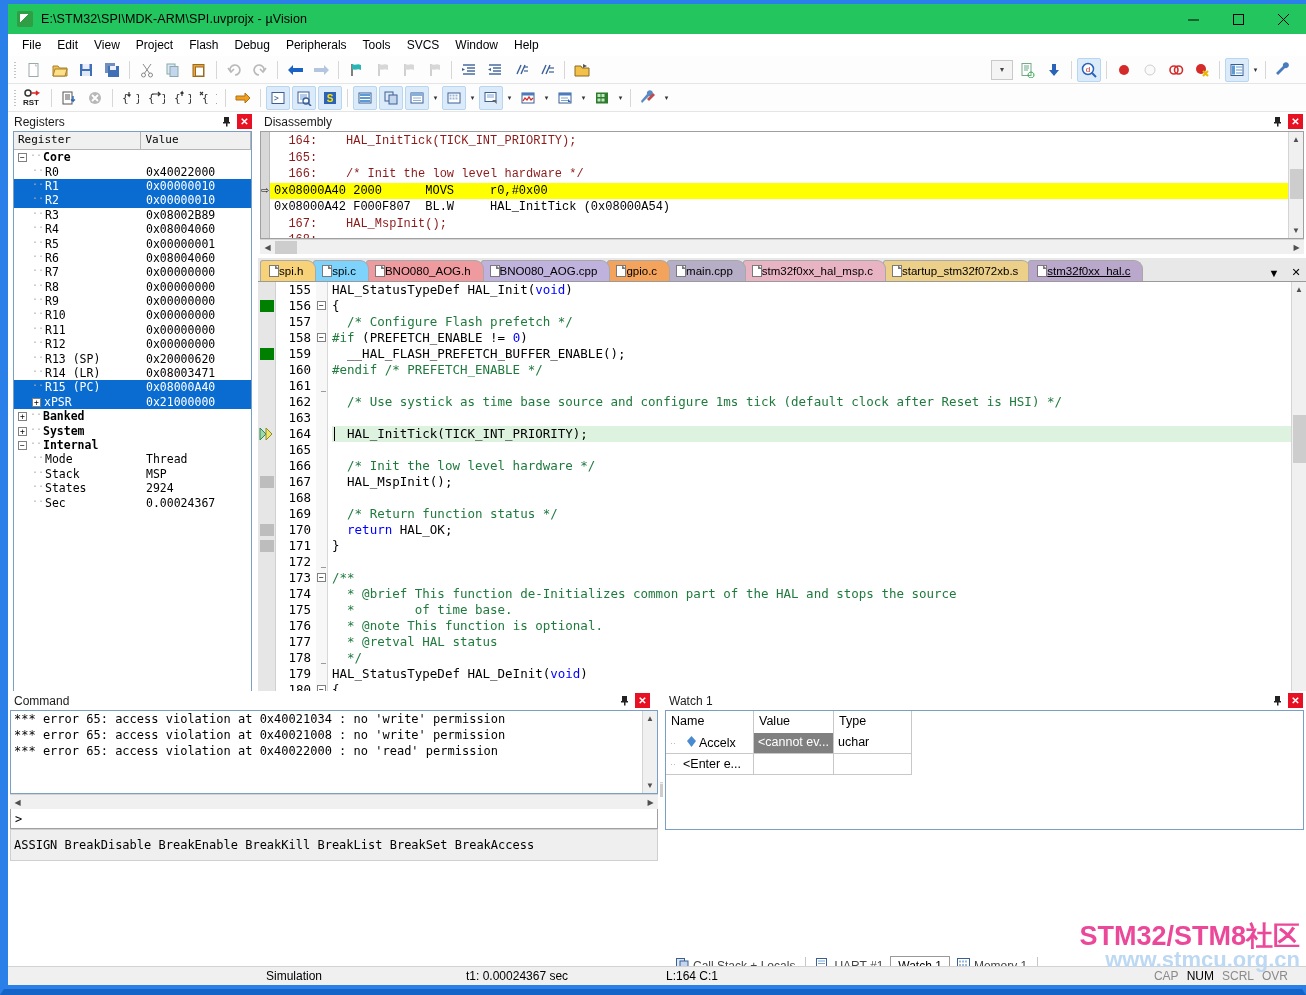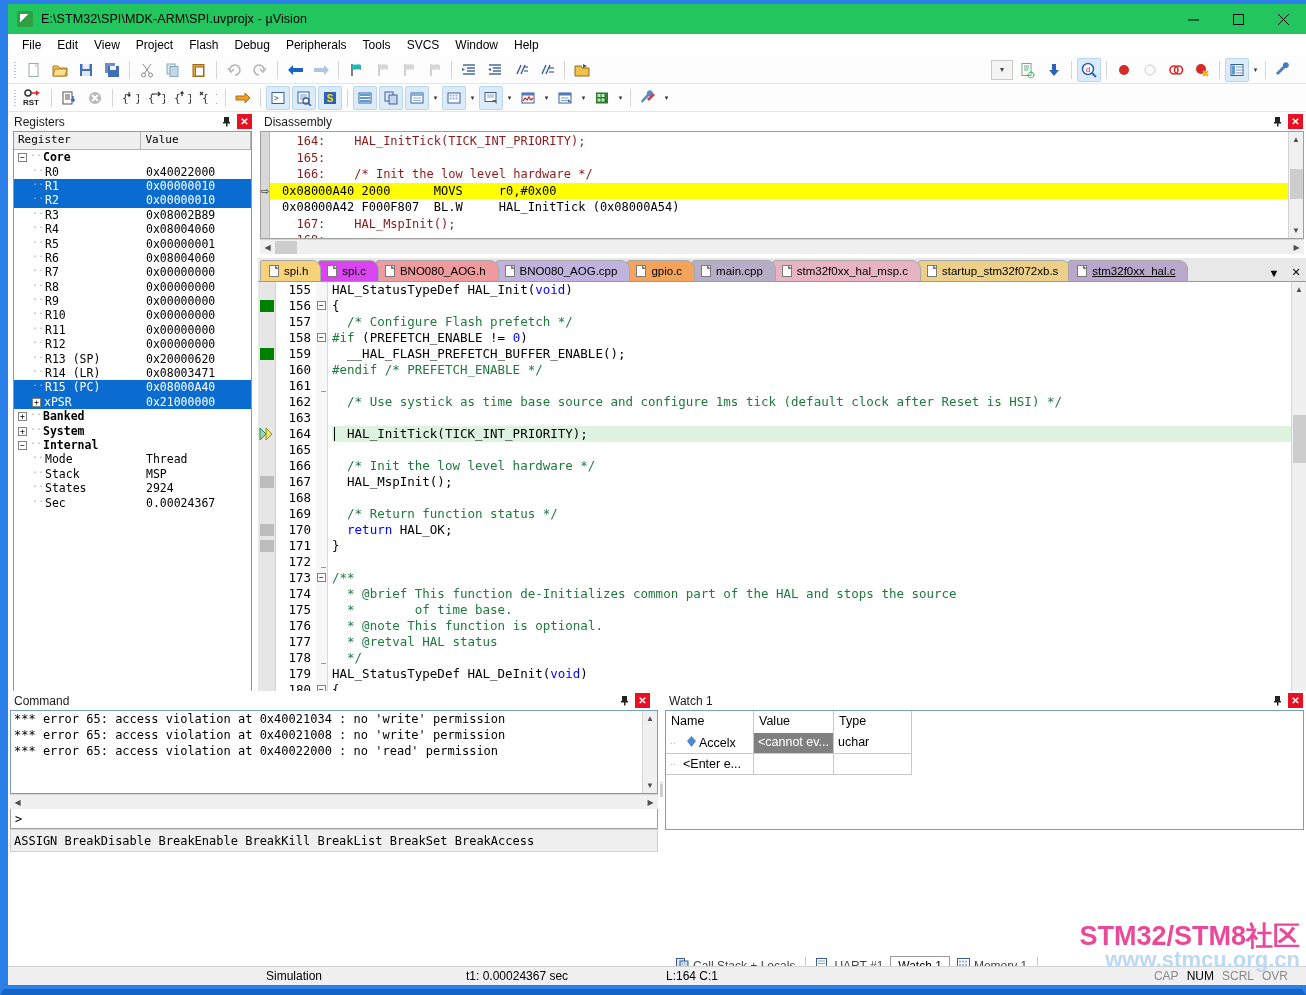--- a/index.html
+++ b/index.html
@@ -145,21 +145,21 @@
   .disasm {
     height: 142px; background: #fff; display: flex; flex-direction: column;
   }
   .disasm-body {
     flex: 1; margin: 0 2px; border: 1px solid #a0a0a0; background: #fff;
     display: flex; position: relative; overflow: hidden;
   }
   .dis-gutter { width: 9px; background: #d8d8d8; border-right: 1px solid #bbb; }
   .dis-lines { flex: 1; font-family: "DejaVu Sans Mono", monospace; font-size: 12px;
      line-height: 16.5px; color: #8b1a1a; white-space: pre; padding-top: 1px; position: relative;}
-  .dis-line { padding-left: 12px; height: 16.5px; }
+  .dis-line { padding-left: 4px; height: 16.5px; font-family: Liberation Mono, monospace; }
   .dis-line.hl { background: #ffff00; color: #000; }
   .dis-line.asm { color: #000; }
   .dis-arrow {
     position: absolute; left: -9px; top: 0; width: 10px; height: 16px;
     color: #000; font-size: 13px; line-height: 15px;
   }
   .vscroll {
     width: 15px; background: #f0f0f0; border-left: 1px solid #d4d4d4;
     display: flex; flex-direction: column; align-items: center;
   }
@@ -173,21 +173,21 @@
   .hs-arrow { width: 15px; height: 15px; display: flex; align-items: center; justify-content: center;
      font-size: 8px; color: #505050;}
   .hs-thumb { height: 13px; background: #cdcdcd; }
 
   
   .edtabs {
     height: 24px; background: #e8e8e8; display: flex; align-items: flex-end;
     position: relative; padding-left: 2px; border-bottom: 1px solid #9a9a9a;
   }
   .edtab {
-    height: 21px; display: flex; align-items: center; gap: 5px;
+    height: 21px; display: flex; align-items: center; 
     padding: 0 12px 0 8px; font-size: 11.5px; color: #000;
     border: 1px solid #a8a8a8; border-bottom: none;
     border-radius: 3px 9px 0 0; margin-right: -3px; position: relative;
   }
   .edtab .fileicon {
     width: 10px; height: 12px; background: #fff; border: 1px solid #7a7a7a; position: relative;
   }
   .edtab .fileicon::after {
     content:""; position:absolute; right:-1px; top:-1px; border-width: 0 4px 4px 0;
     border-style: solid; border-color: transparent transparent #7a7a7a transparent;
@@ -229,21 +229,21 @@
 
   
   .bottom-area { position: absolute; left: 0; top: 687px; width: 1298px; height: 294px; }
   .cmd-pane { position: absolute; left: 0; top: 0; width: 652px; height: 260px; background: #fff; }
   .cmd-body { margin: 0 2px; border: 1px solid #7a9fc4; height: 84px; display: flex; background: #fff; overflow: hidden;}
   .cmd-text { flex: 1; font-family: "DejaVu Sans Mono", monospace; font-size: 12px;
       line-height: 16.2px; color: #000; white-space: pre; padding-left: 3px; }
   .cmd-input { margin: 0 2px; border: 1px solid #a0a0a0; border-top: none; height: 20px;
      font-family: "DejaVu Sans Mono", monospace; font-size: 12px; padding-left: 4px;
      display: flex; align-items: center; background:#fff;}
-  .cmd-hints { margin: 0 2px; height: 23px; background: #efefef; border: 1px solid #cfcfcf;
+  .cmd-hints { margin: 0 2px; height: 32px; background: #efefef; border: 1px solid #cfcfcf;
      font-family: "DejaVu Sans Mono", monospace; font-size: 12px; display: flex; align-items: center;
      padding-left: 3px; color: #000; }
 
   .watch-pane { position: absolute; left: 655px; top: 0; width: 643px; height: 260px; background: #fff;}
   .watch-grid { margin: 0 2px; border: 1px solid #7a9fc4; height: 120px; background: #fff; position: relative;}
   .wh-row { display: flex; height: 22px; font-size: 12.5px; }
   .wh-cell { border-right: 1px solid #c8c8c8; padding: 3px 5px; color: #000; }
   .w-row { display: flex; height: 21px; font-size: 12.5px; align-items: stretch; }
   .w-cell { border: 1px solid #c8c8c8; border-top: none; border-left: none; padding: 2px 4px; overflow: hidden; white-space: nowrap;}
   .w-val-sel { background: #808080; color: #fff; }
@@ -880,21 +880,21 @@
           <div class="hs-arrow">▶</div>
         </div>
       </div>
 
       <div style="position:absolute; left:0; right:0; top:146px; bottom:0;">
         <div class="edtabs" id="edtabs">
           <div class="edtab" style="background: rgb(247, 210, 121); z-index: 20;">
                 <span class="fileicon"></span>
                 <span class="lbl">spi.h</span>
               </div>
-              <div class="edtab" style="background: #d946ef; z-index: 19;">
+              <div class="edtab" style="background: #7dd3fc; z-index: 19;">
                 <span class="fileicon"></span>
                 <span class="lbl">spi.c</span>
               </div>
               <div class="edtab" style="background: rgb(239, 154, 158); z-index: 18;">
                 <span class="fileicon"></span>
                 <span class="lbl">BNO080_AOG.h</span>
               </div>
               <div class="edtab" style="background: rgb(191, 178, 221); z-index: 17;">
                 <span class="fileicon"></span>
                 <span class="lbl">BNO080_AOG.cpp</span>

